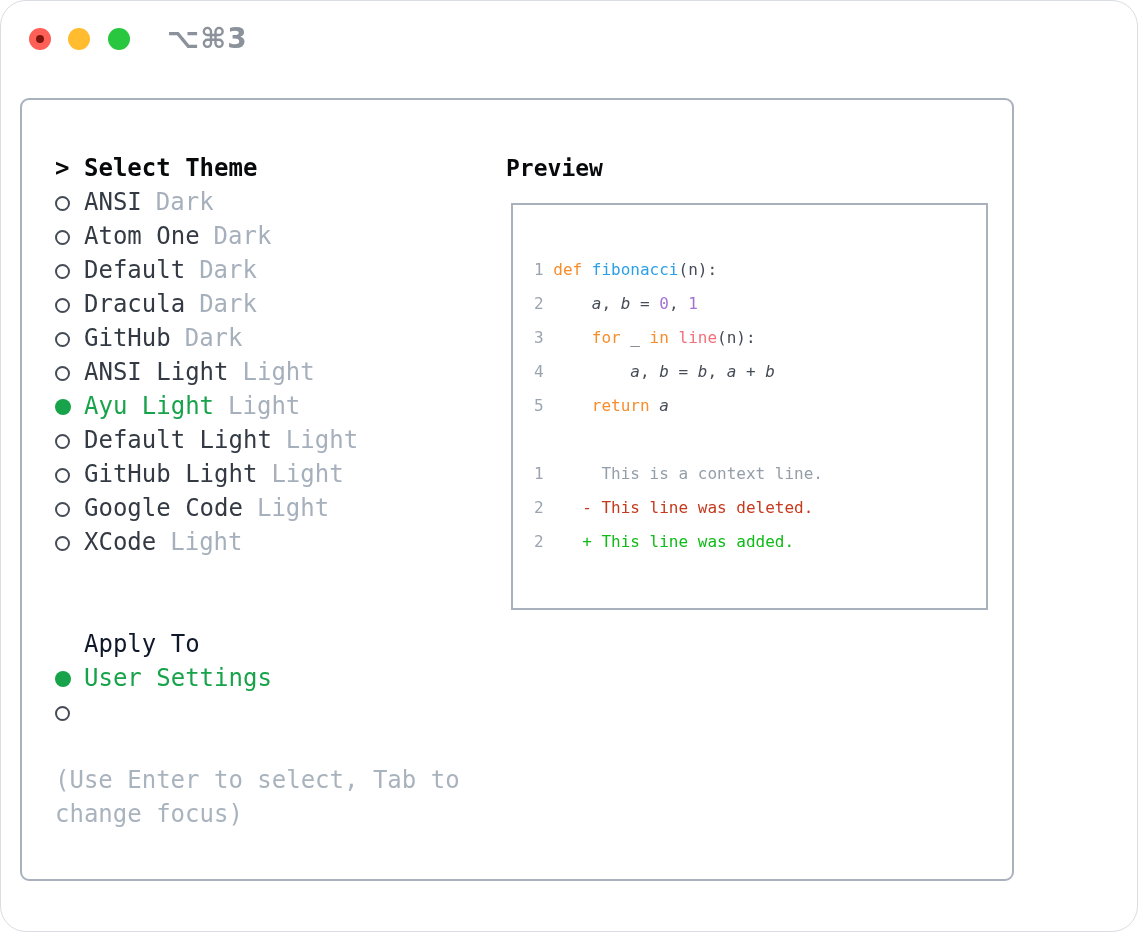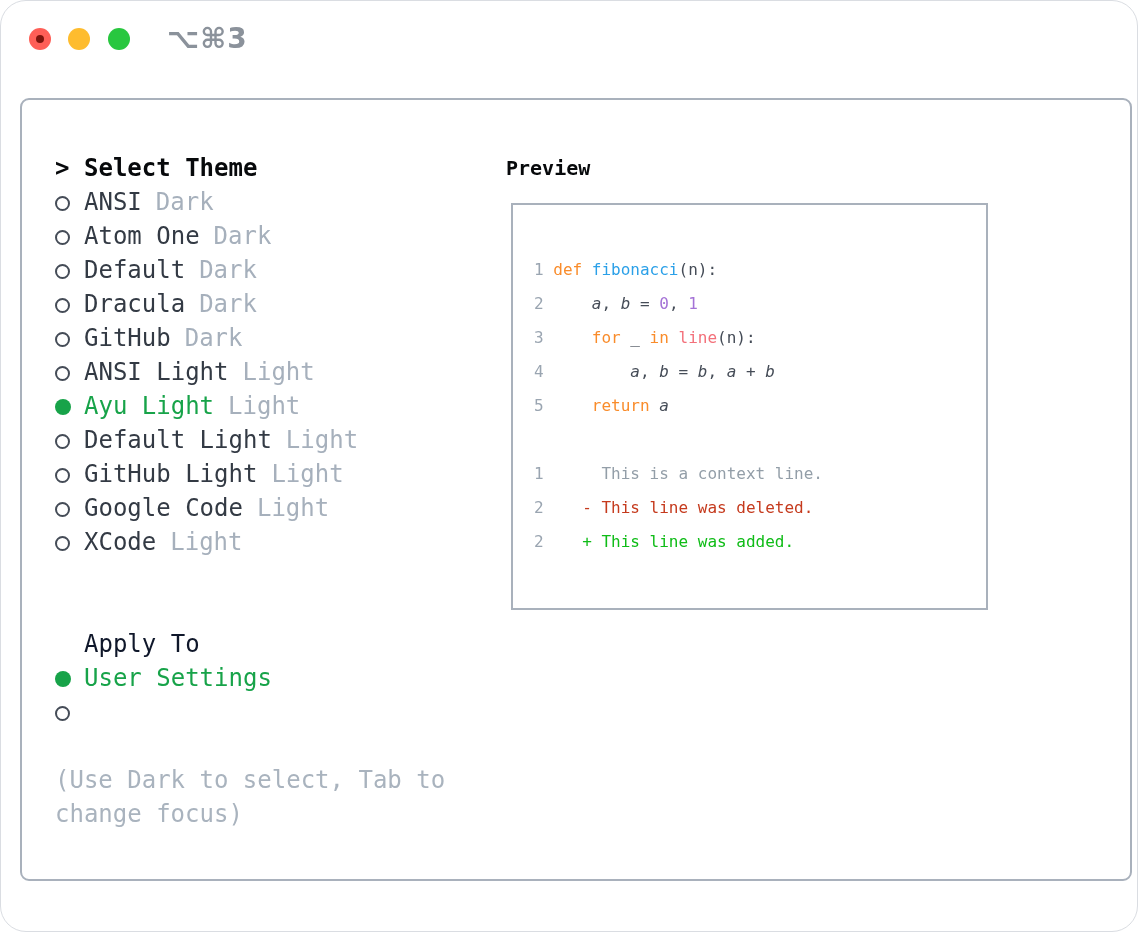--- a/index.html
+++ b/index.html
@@ -14,21 +14,21 @@
   .tl.red{left:28px;background:var(--traffic-red);}
   .tl.yellow{left:67px;background:var(--traffic-yellow);}
   .tl.green{left:107px;background:var(--traffic-green);}
   .tl-dot{position:absolute;left:7px;top:7px;width:8px;height:8px;border-radius:50%;background:#7d150d;}
   .win-title{
     position:absolute;left:166px;top:21px;font-size:28px;font-weight:700;
     color:#8b929b;font-family:"DejaVu Sans", sans-serif;letter-spacing:1px;
   }
   
   .panel{
-    position:absolute;left:19px;top:97px;width:1112px;height:783px;
+    position:absolute;left:19px;top:97px;width:994px;height:783px;
     border:2px solid var(--border);border-radius:9px;box-sizing:border-box;background:#fff;
   }
   
   .row{height:34px;line-height:34px;font-size:24px;white-space:pre;color:var(--text-dark);}
   .pre{display:inline-block;width:29px;}
   .prompt{font-weight:700;color:#07090b;}
   .hdr{font-weight:700;color:#07090b;}
   .subhdr{color:#0f172a;}
   .dot{
     display:inline-block;width:15px;height:15px;border-radius:50%;
@@ -37,21 +37,21 @@
   .dot.sel{width:16px;height:16px;border:none;background:var(--accent-green);}
   .name{color:var(--text-dark);}
   .name.selname{color:var(--accent-green);}
   .variant{color:var(--muted);margin-left:14px;}
   .theme-list{position:absolute;left:33px;top:51px;}
   .apply{position:absolute;left:33px;top:527px;}
   .hint{position:absolute;left:33px;top:663px;}
   .hint .row{color:var(--hint);}
   
   .preview-title{position:absolute;left:484px;top:51px;height:34px;line-height:34px;
-    font-size:20px;font-weight:700;color:#07090b;}
+    font-size:23px;font-weight:700;color:#07090b;}
   .preview-box{
     position:absolute;left:489px;top:103px;width:477px;height:407px;
     border:2px solid var(--border);box-sizing:border-box;background:#fff;
   }
   .code{position:absolute;left:21px;top:48px;}
   .cline{height:34px;line-height:34px;font-size:16px;white-space:pre;}
   .t-ln{color:var(--syn-lineno);}
   .t-kw{color:var(--syn-keyword);}
   .t-fn{color:var(--syn-function);}
   .t-nu{color:var(--syn-number);}
@@ -97,21 +97,21 @@
 
     <div class="apply">
       <div class="row"><span class="pre"></span><span class="subhdr">Apply To</span></div>
       <div id="apply-options">
           <div class="row"><span class="pre"><span class="dot sel"></span></span><span class="name selname">User Settings</span></div>
           <div class="row"><span class="pre"><span class="dot"></span></span></div>
         </div>
     </div>
 
     <div class="hint">
-      <div class="row">(Use Dark to select, Tab to</div>
+      <div class="row">(Use Enter to select, Tab to</div>
       <div class="row">change focus)</div>
     </div>
 
     <div class="preview-title">Preview</div>
 
     <div class="preview-box">
       <div class="code" id="code">
           <div class="cline"><span class="t-ln">1 </span><span class="t-kw">def </span><span class="t-fn">fibonacci</span><span class="t-pl">(n):</span></div>
           <div class="cline"><span class="t-ln">2 </span><span class="t-pl">    </span><span class="t-va">a</span><span class="t-pl">, </span><span class="t-va">b</span><span class="t-pl"> = </span><span class="t-nu">0</span><span class="t-pl">, </span><span class="t-nu">1</span></div>
           <div class="cline"><span class="t-ln">3 </span><span class="t-pl">    </span><span class="t-kw">for</span><span class="t-pl"> _ </span><span class="t-kw">in</span><span class="t-pl"> </span><span class="t-rg">line</span><span class="t-pl">(n):</span></div>

